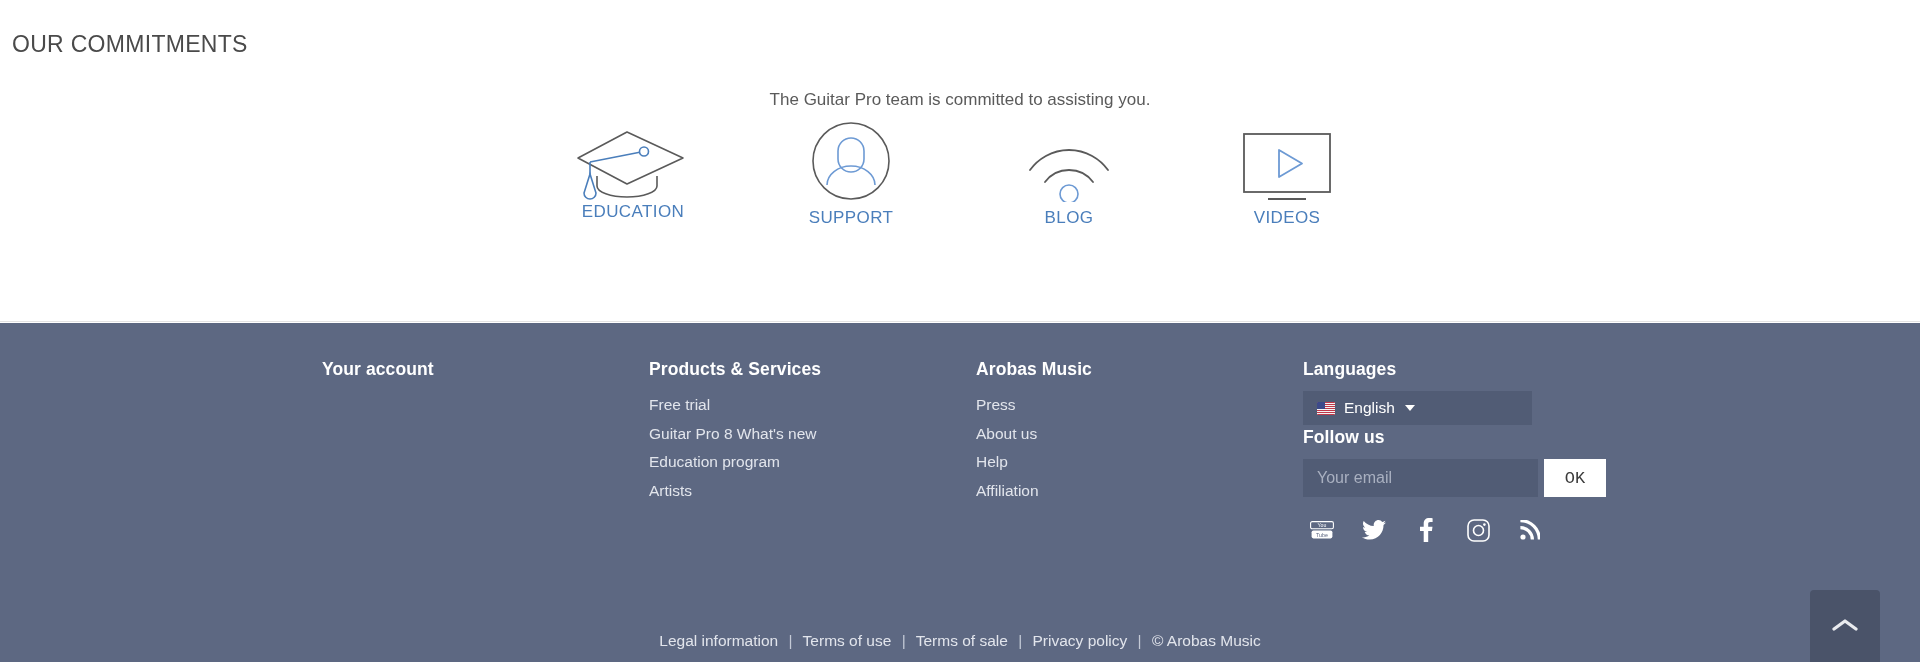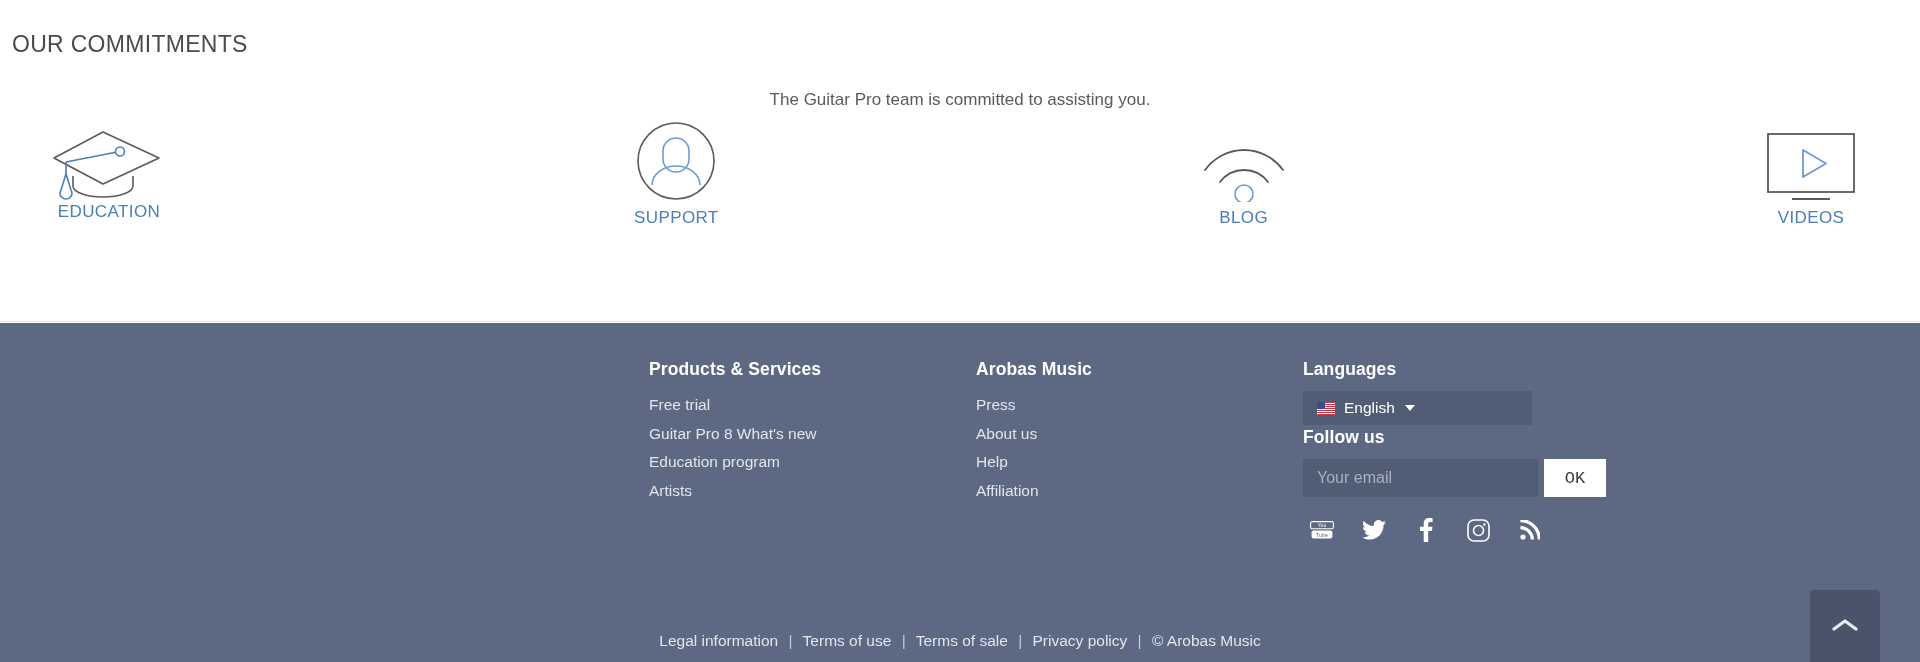--- a/index.html
+++ b/index.html
@@ -40,21 +40,21 @@
     margin: 0;
     padding-top: 16px;
     line-height: 24px;
   }
 
   .commit-items {
     position: absolute;
     left: 0; top: 120px;
     width: 1920px;
     display: flex;
-    justify-content: space-between;
+    justify-content: center;
     align-items: flex-start;
   }
   .commit-item {
     width: 218px;
     display: flex;
     flex-direction: column;
     align-items: center;
     cursor: pointer;
     text-decoration: none;
   }
@@ -288,20 +288,21 @@
       </a>
 
     </div>
   </section>
 
   <footer class="site-footer">
 
     <div class="footer-cols">
 
       <div class="fcol fcol-1">
+        <h3>Your account</h3>
       </div>
 
       <div class="fcol fcol-2">
         <h3>Products &amp; Services</h3>
         <ul>
           <li><a>Free trial</a></li>
           <li><a>Guitar Pro 8 What's new</a></li>
           <li><a>Education program</a></li>
           <li><a>Artists</a></li>
         </ul>

